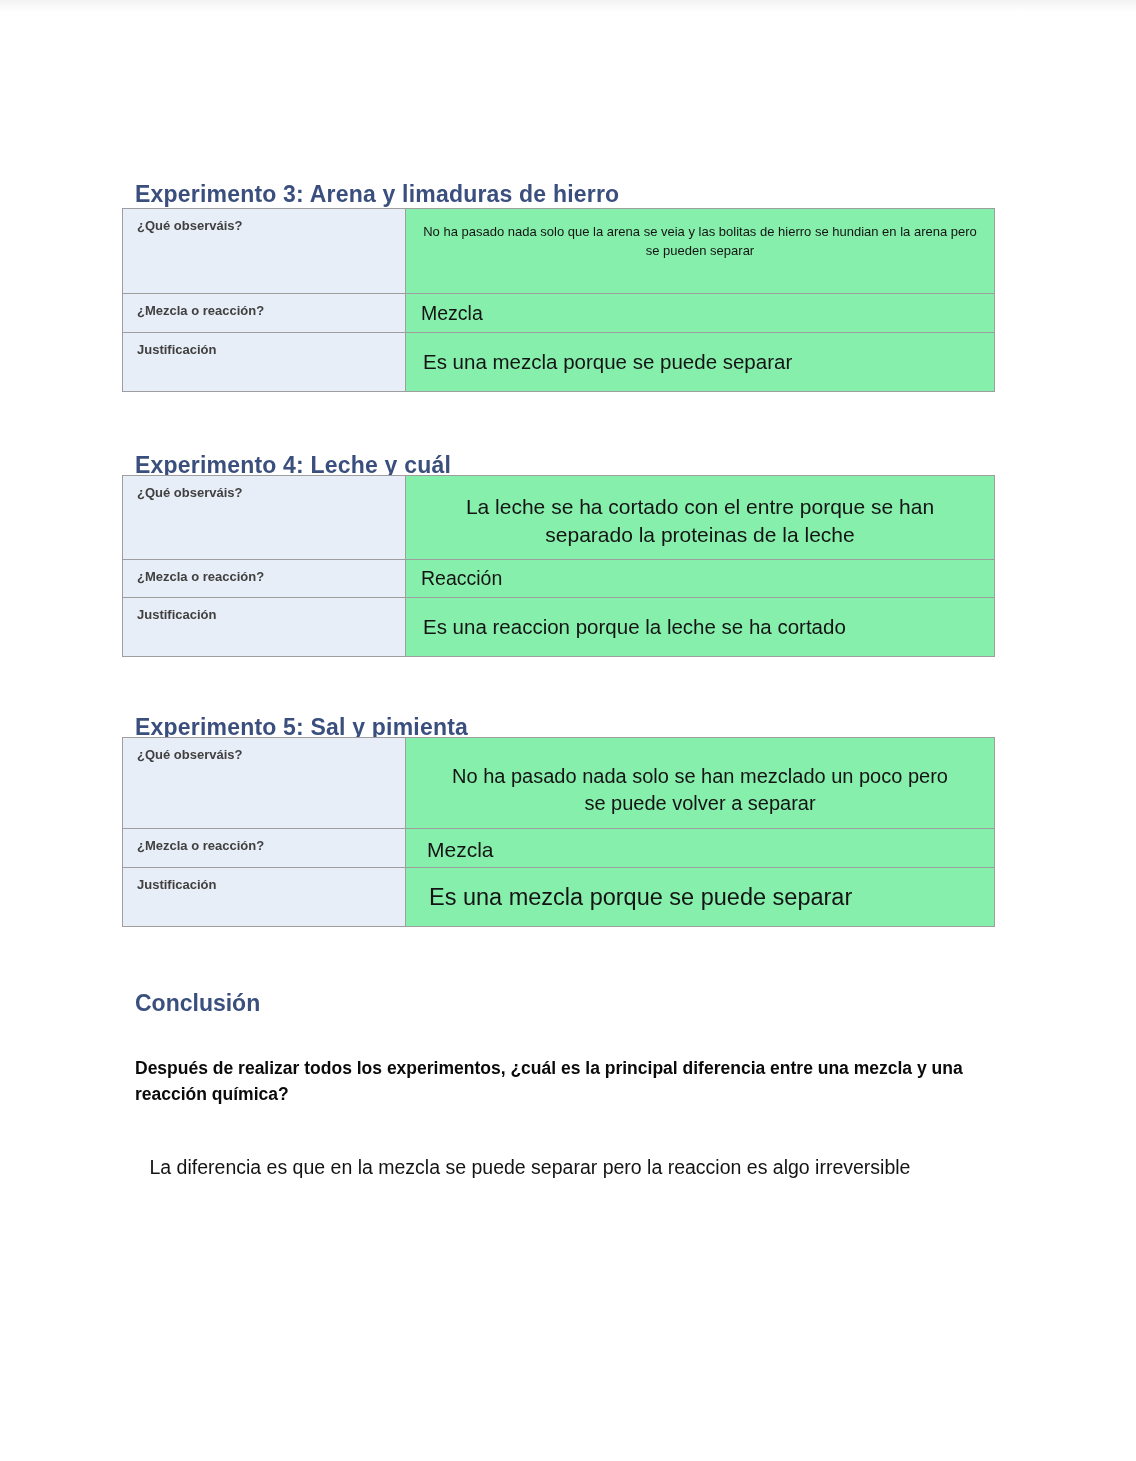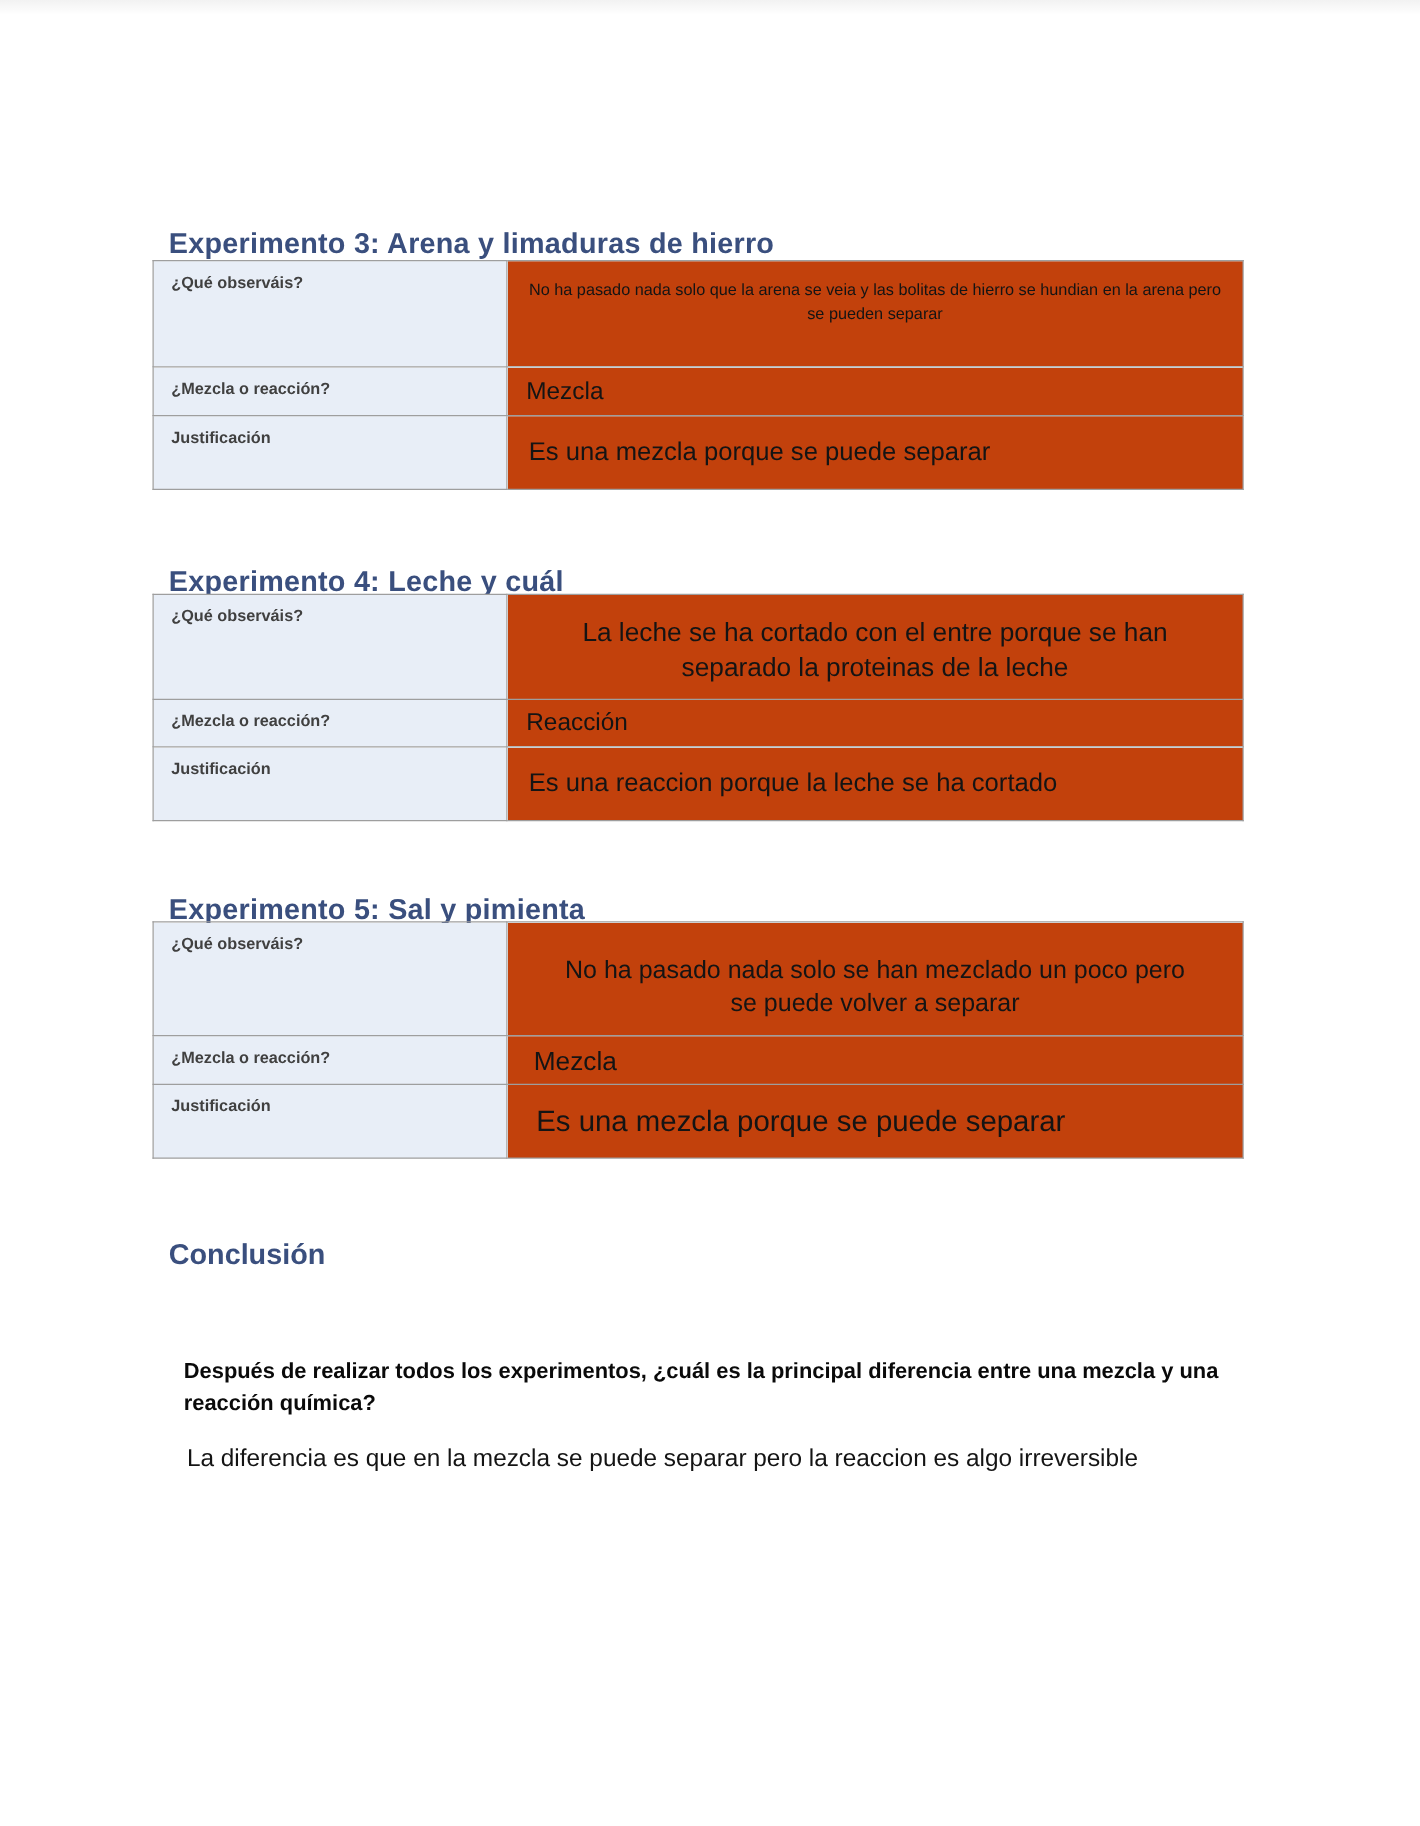--- a/index.html
+++ b/index.html
@@ -49,21 +49,21 @@
   .exp-table .label-cell {
     width: 262px;
     background: var(--labelbg, #e8eef7);
     font-weight: bold;
     font-size: 13px;
     vertical-align: top;
     padding: 9px 6px 0 14px;
     color: #404040;
   }
   .exp-table .value-cell {
-    background: #c2410c;
+    background: #86efac;
     color: #141414;
   }
   
   .v-obs-small {
     font-size: 13px;
     text-align: center;
     vertical-align: middle;
     padding: 0 10px 18px 10px;
     line-height: 1.45;
   }
@@ -133,21 +133,21 @@
   #t2 { top: 475px; }
   #t2 .r1 { height: 84px; }
   #t2 .r2 { height: 38px; }
   #t2 .r3 { height: 59px; }
   #h3 { top: 702px; }
   #t3 { top: 737px; }
   #t3 .r1 { height: 91px; }
   #t3 .r2 { height: 39px; }
   #t3 .r3 { height: 59px; }
   #ch { top: 990px; }
-  #cq { top: 1084px; margin-left: 12px; }
+  #cq { top: 1056px; }
   #ca { top: 1152px; }
 </style>
 </head>
 <body>
 
 <div class="page">
 
   <div class="top-shade"></div>
 
   <div class="sec-heading" id="h1">Experimento 3: Arena y limaduras de hierro</div>

